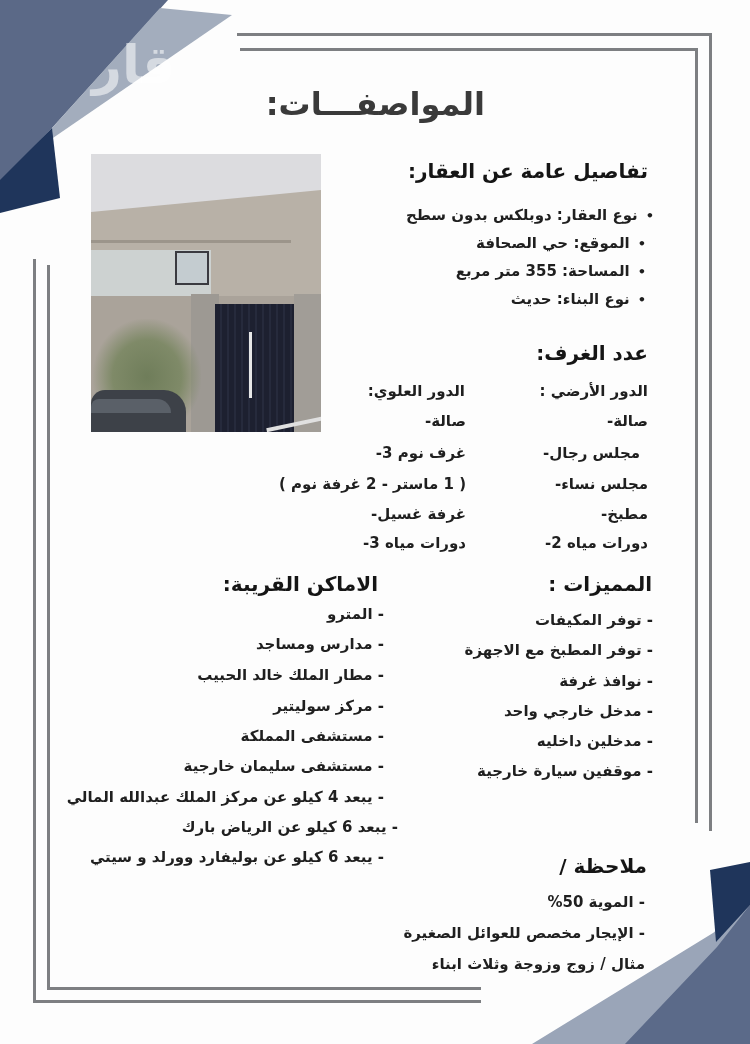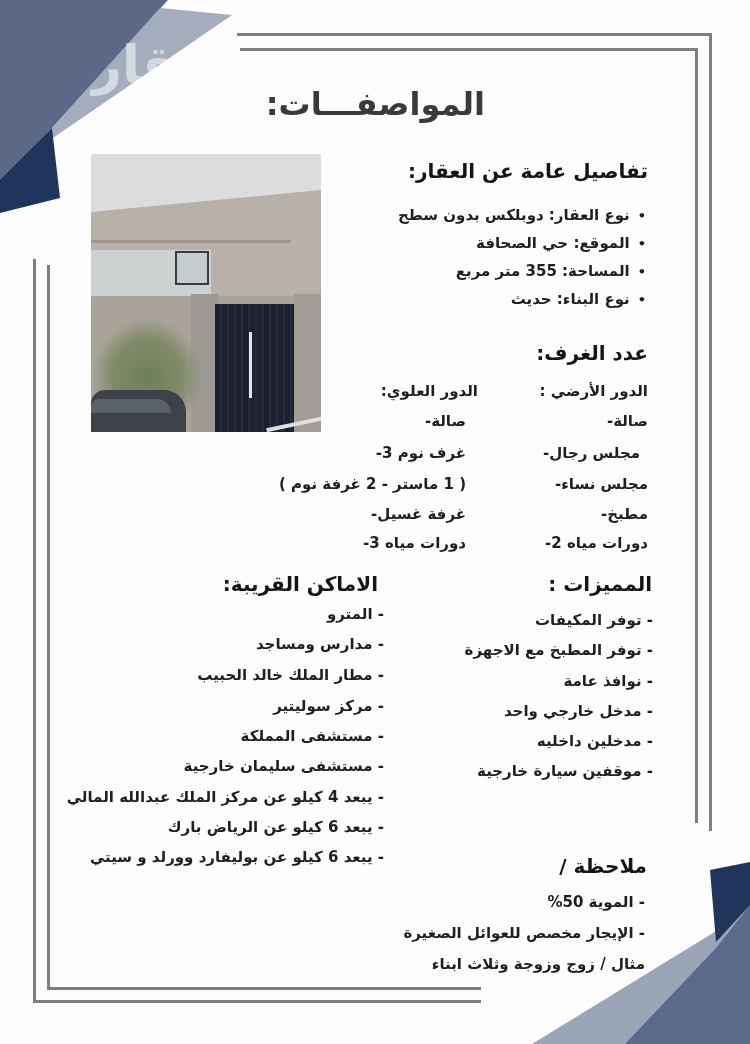--- a/index.html
+++ b/index.html
@@ -70,55 +70,55 @@
   <div style="left:203px;top:140px;width:27px;height:138px;background:#a19d97;"></div>
   <div style="left:124px;top:150px;width:79px;height:128px;background:repeating-linear-gradient(90deg,#1d2030 0,#1d2030 5px,#262a3c 5px,#262a3c 7px);"></div>
   <div style="left:158px;top:178px;width:3px;height:66px;background:#e6e6e6;"></div>
   <div style="left:2px;top:165px;width:108px;height:105px;background:radial-gradient(ellipse at 50% 55%,#6f7d5a 0%,#7f8a68 45%,rgba(150,150,140,0) 72%);"></div>
   <div style="left:0;top:236px;width:95px;height:42px;background:#3d4148;border-radius:14px 22px 0 0;"></div>
   <div style="left:0;top:245px;width:80px;height:14px;background:#5a6068;border-radius:8px 14px 0 0;"></div>
   <div style="left:175px;top:268px;width:60px;height:4px;background:#e0e0e0;transform:rotate(-12deg);"></div>
 </div>
 
 <div class="h" style="right:102px; top:157px;">تفاصيل عامة عن العقار:</div>
-<div class="t rtl" style="right:104px; top:204px;"><span class="bullet">•</span><span>نوع العقار: دوبلكس بدون سطح</span></div>
+<div class="t rtl" style="right:96px; top:204px;"><span class="bullet">•</span><span>نوع العقار: دوبلكس بدون سطح</span></div>
 <div class="t rtl" style="right:104px; top:232px;"><span class="bullet">•</span><span>الموقع: حي الصحافة</span></div>
 <div class="t rtl" style="right:104px; top:260px;margin-left:9px;"><span class="bullet">•</span><span>المساحة: 355 متر مربع</span></div>
 <div class="t rtl" style="right:104px; top:288px;"><span class="bullet">•</span><span>نوع البناء: حديث</span></div>
 
 <div class="h" style="right:102px; top:339px;">عدد الغرف:</div>
 <div class="t rtl" style="right:102px; top:380px;">الدور الأرضي :</div>
 <div class="t ltr" style="right:102px; top:410px;">-صالة</div>
 <div class="t ltr" style="right:110px; top:442px;">-مجلس رجال</div>
 <div class="t ltr" style="right:102px; top:473px;">-مجلس نساء</div>
 <div class="t ltr" style="right:102px; top:503px;">-مطبخ</div>
 <div class="t ltr" style="right:102px; top:532px;">-2 دورات مياه</div>
 
-<div class="t rtl" style="right:272px; top:380px;">الدور العلوي:</div>
+<div class="t rtl" style="right:285px; top:380px;">الدور العلوي:</div>
 <div class="t ltr" style="right:284px; top:410px;">-صالة</div>
 <div class="t ltr" style="right:284px; top:442px;">-3 غرف نوم</div>
 <div class="t rtl" style="right:284px; top:473px;">( 1 ماستر - 2 غرفة نوم )</div>
 <div class="t ltr" style="right:284px; top:503px;">-غرفة غسيل</div>
 <div class="t ltr" style="right:284px; top:532px;">-3 دورات مياه</div>
 
 <div class="h" style="right:98px; top:570px;">المميزات :</div>
 <div class="t rtl" style="right:97px; top:609px;">- توفر المكيفات</div>
 <div class="t rtl" style="right:97px; top:639px;">- توفر  المطبخ مع الاجهزة</div>
-<div class="t rtl" style="right:97px; top:670px;">- نوافذ عامة</div>
+<div class="t rtl" style="right:97px; top:670px;">- نوافذ غرفة</div>
 <div class="t rtl" style="right:97px; top:700px;margin-left:48px;">- مدخل خارجي واحد</div>
 <div class="t rtl" style="right:97px; top:730px;">- مدخلين داخليه</div>
 <div class="t rtl" style="right:97px; top:760px;">- موقفين سيارة خارجية</div>
 
 <div class="h" style="right:372px; top:570px;">الاماكن القريبة:</div>
 <div class="t rtl" style="right:366px; top:603px;">- المترو</div>
 <div class="t rtl" style="right:366px; top:633px;">- مدارس ومساجد</div>
 <div class="t rtl" style="right:366px; top:664px;">- مطار الملك خالد الحبيب</div>
 <div class="t rtl" style="right:366px; top:695px;">- مركز سوليتير</div>
 <div class="t rtl" style="right:366px; top:725px;">- مستشفى المملكة</div>
 <div class="t rtl" style="right:366px; top:755px;">- مستشفى سليمان خارجية</div>
 <div class="t rtl" style="right:366px; top:786px;">- يبعد 4 كيلو عن مركز الملك عبدالله المالي</div>
-<div class="t rtl" style="right:366px; top:816px;">- يبعد 6 كيلو عن الرياض بارك</div>
+<div class="t rtl" style="right:352px; top:816px;">- يبعد 6 كيلو عن الرياض بارك</div>
 <div class="t rtl" style="right:366px; top:846px;">- يبعد 6 كيلو عن بوليفارد وورلد و سيتي</div>
 
 <div class="h" style="right:103px; top:852px;">ملاحظة /</div>
 <div class="t rtl" style="right:105px; top:891px;">- الموية 50%</div>
 <div class="t rtl" style="right:105px; top:922px;">- الإيجار مخصص للعوائل الصغيرة</div>
 <div class="t rtl" style="right:105px; top:953px;">مثال / زوج وزوجة وثلاث ابناء</div>
 
 </body></html>

